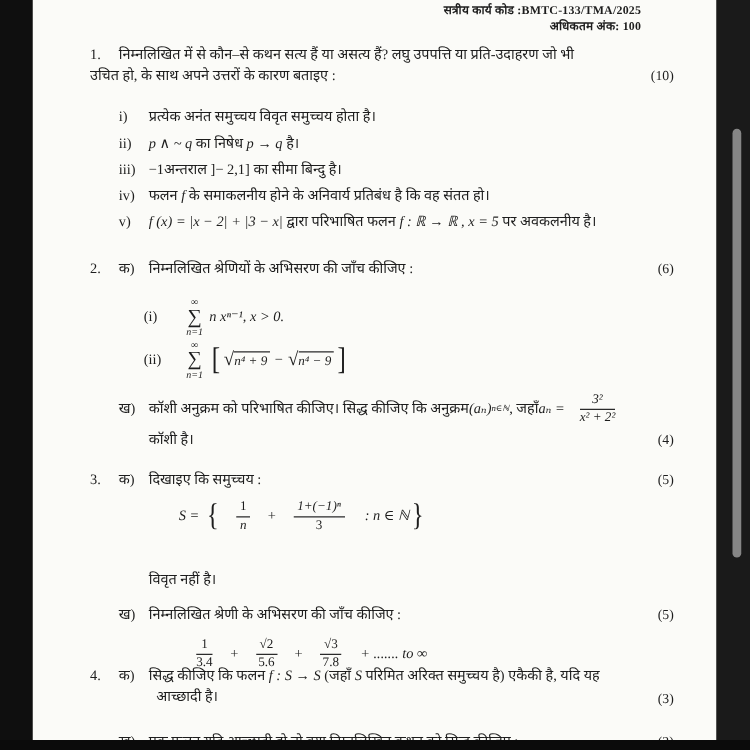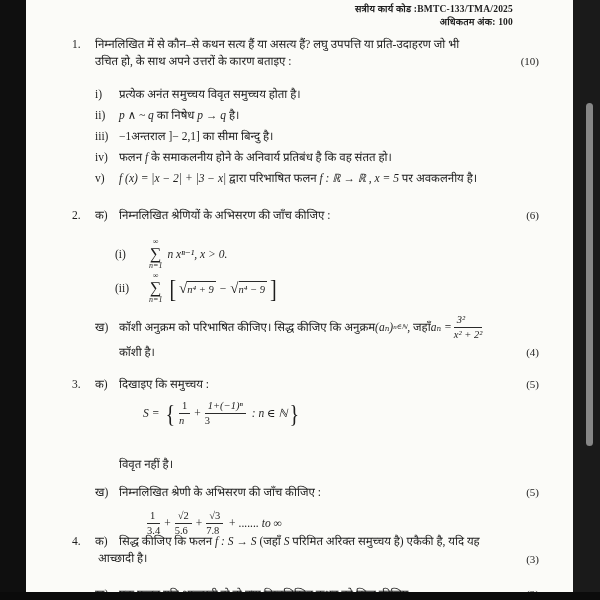--- a/index.html
+++ b/index.html
@@ -23,21 +23,21 @@
   .hdr{
     position:absolute;top:3px;right:60px;text-align:right;
     font-size:9.5px;font-weight:bold;line-height:13px;letter-spacing:.2px;
   }
   .blk{position:absolute;font-size:11.5px;line-height:17px;}
   .num{display:inline-block;width:23px;vertical-align:top;}
   .lab{display:inline-block;width:24px;vertical-align:top;}
   .marks{position:absolute;right:0;font-size:11px;}
   .math{font-style:italic;}
   .flexrow{display:flex;align-items:center;}
-  .frac{display:inline-block;text-align:left;vertical-align:middle;font-size:10.5px;line-height:12px;margin:0 2px;}
+  .frac{display:inline-block;text-align:center;vertical-align:middle;font-size:10.5px;line-height:12px;margin:0 12px;}
   .frac .fn{display:block;border-bottom:1px solid #2a2a2a;padding:0 3px 1px;}
   .frac .fd{display:block;padding-top:1px;}
   .sigma{display:inline-block;text-align:center;line-height:1;margin:0 5px 0 0;}
   .sigma .inf{display:block;font-size:8px;line-height:8px;}
   .sigma .sym{display:block;font-size:16px;line-height:15px;}
   .sigma .low{display:block;font-size:8px;line-height:9px;}
   .sqrt{display:inline-flex;align-items:flex-start;margin:0 1px;}
   .sqrt .rd{font-size:15px;line-height:15px;font-style:normal;}
   .sqrt .cd{border-top:1px solid #2a2a2a;font-size:10.5px;line-height:13px;padding:1px 2px 0 0;font-style:italic;}
   .bigb{display:inline-block;font-size:20px;transform:scaleY(1.25);vertical-align:middle;font-weight:400;margin:0 2px;}
@@ -51,21 +51,21 @@
 <div class="frame">
   <div class="paper">
 
     <div class="hdr">
       <div>सत्रीय कार्य कोड :BMTC-133/TMA/2025</div>
       <div>अधिकतम अंक: 100</div>
     </div>
 
     <div class="blk" style="top:36px;left:46px;width:467px;font-family:Liberation Serif, serif;">
       <div><span class="num">1.</span><span>निम्नलिखित में से कौन–से कथन सत्य हैं या असत्य हैं? लघु उपपत्ति या प्रति-उदाहरण जो भी</span></div>
-      <div style="margin-left:23px;"><span>उचित हो, के साथ अपने उत्तरों के कारण बताइए :</span><span class="marks" style="top:17px;">(10)</span></div>
+      <div style=""><span>उचित हो, के साथ अपने उत्तरों के कारण बताइए :</span><span class="marks" style="top:17px;">(10)</span></div>
     </div>
 
     <div class="blk" style="top:107px;left:69px;width:460px;">
       <span class="lab">ii)</span><span class="math">p ∧ ~ q</span><span> का निषेध </span><span class="math">p → q</span><span> है।</span>
     </div>
     <div class="blk" style="top:86px;left:69px;width:460px;">
       <span class="lab">i)</span><span>प्रत्येक अनंत समुच्चय विवृत समुच्चय होता है।</span>
     </div>
     <div class="blk" style="top:128px;left:69px;width:460px;">
       <span class="lab">iii)</span><span>−1अन्तराल ]− 2,1] का सीमा बिन्दु है।</span>
@@ -169,21 +169,21 @@
       <span style="margin:0 2px;">+</span>
       <span class="frac">
           <span class="fn">√3</span>
           <span class="fd">7.8</span>
         </span>
       <span style="margin-left:3px;font-style:italic;">+ ....... to ∞</span>
     </div>
 
     <div class="blk" style="top:533px;left:46px;width:467px;">
       <div><span class="num">4.</span><span class="lab">क)</span><span>सिद्ध कीजिए कि फलन </span><span class="math">f : S → S</span><span> (जहाँ </span><span class="math">S</span><span> परिमित अरिक्त समुच्चय है) एकैकी है, यदि यह</span></div>
-      <div style="margin-left:26px;"><span>आच्छादी है।</span><span class="marks" style="top:18px;">(3)</span></div>
+      <div style="margin-left:53px;"><span>आच्छादी है।</span><span class="marks" style="top:18px;">(3)</span></div>
     </div>
 
     <div class="blk partial" style="top:586px;left:69px;width:444px;">
       <span class="lab">ख)</span><span>एक फलन यदि आच्छादी हो तो क्या निम्नलिखित कथन को सिद्ध कीजिए :</span>
       <span class="marks" style="top:0;">(2)</span>
     </div>
 
   </div>
 
   <div class="edge-left"></div>

